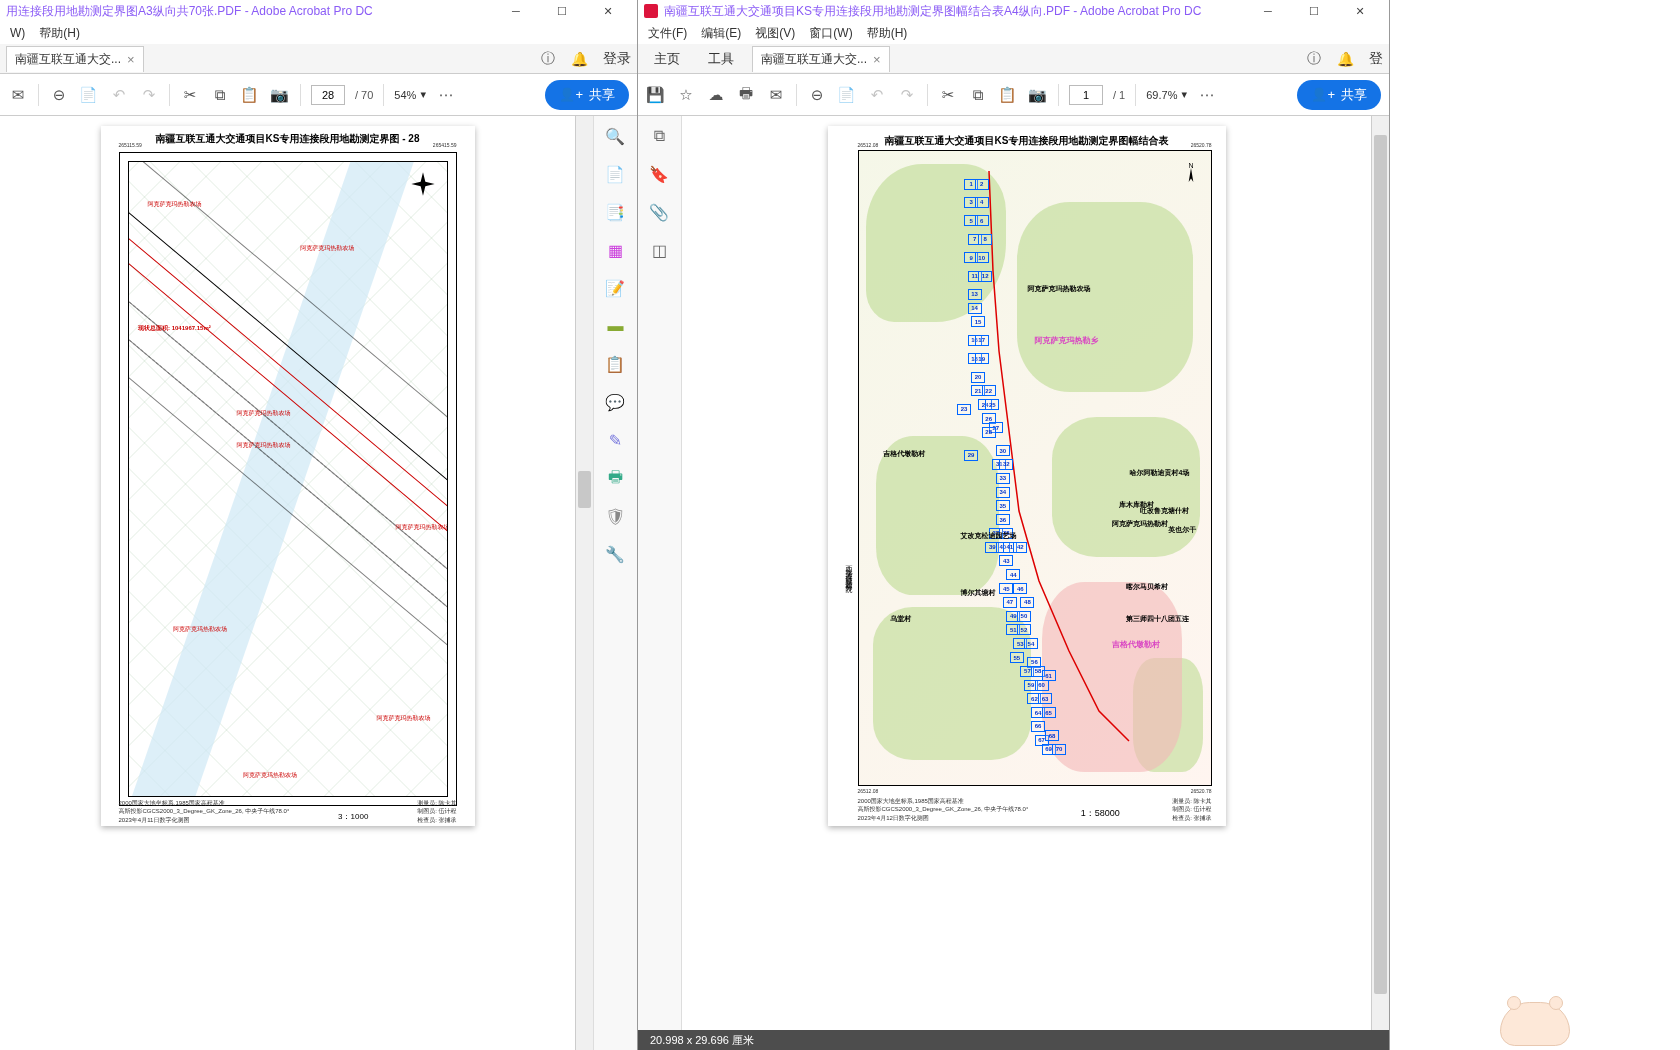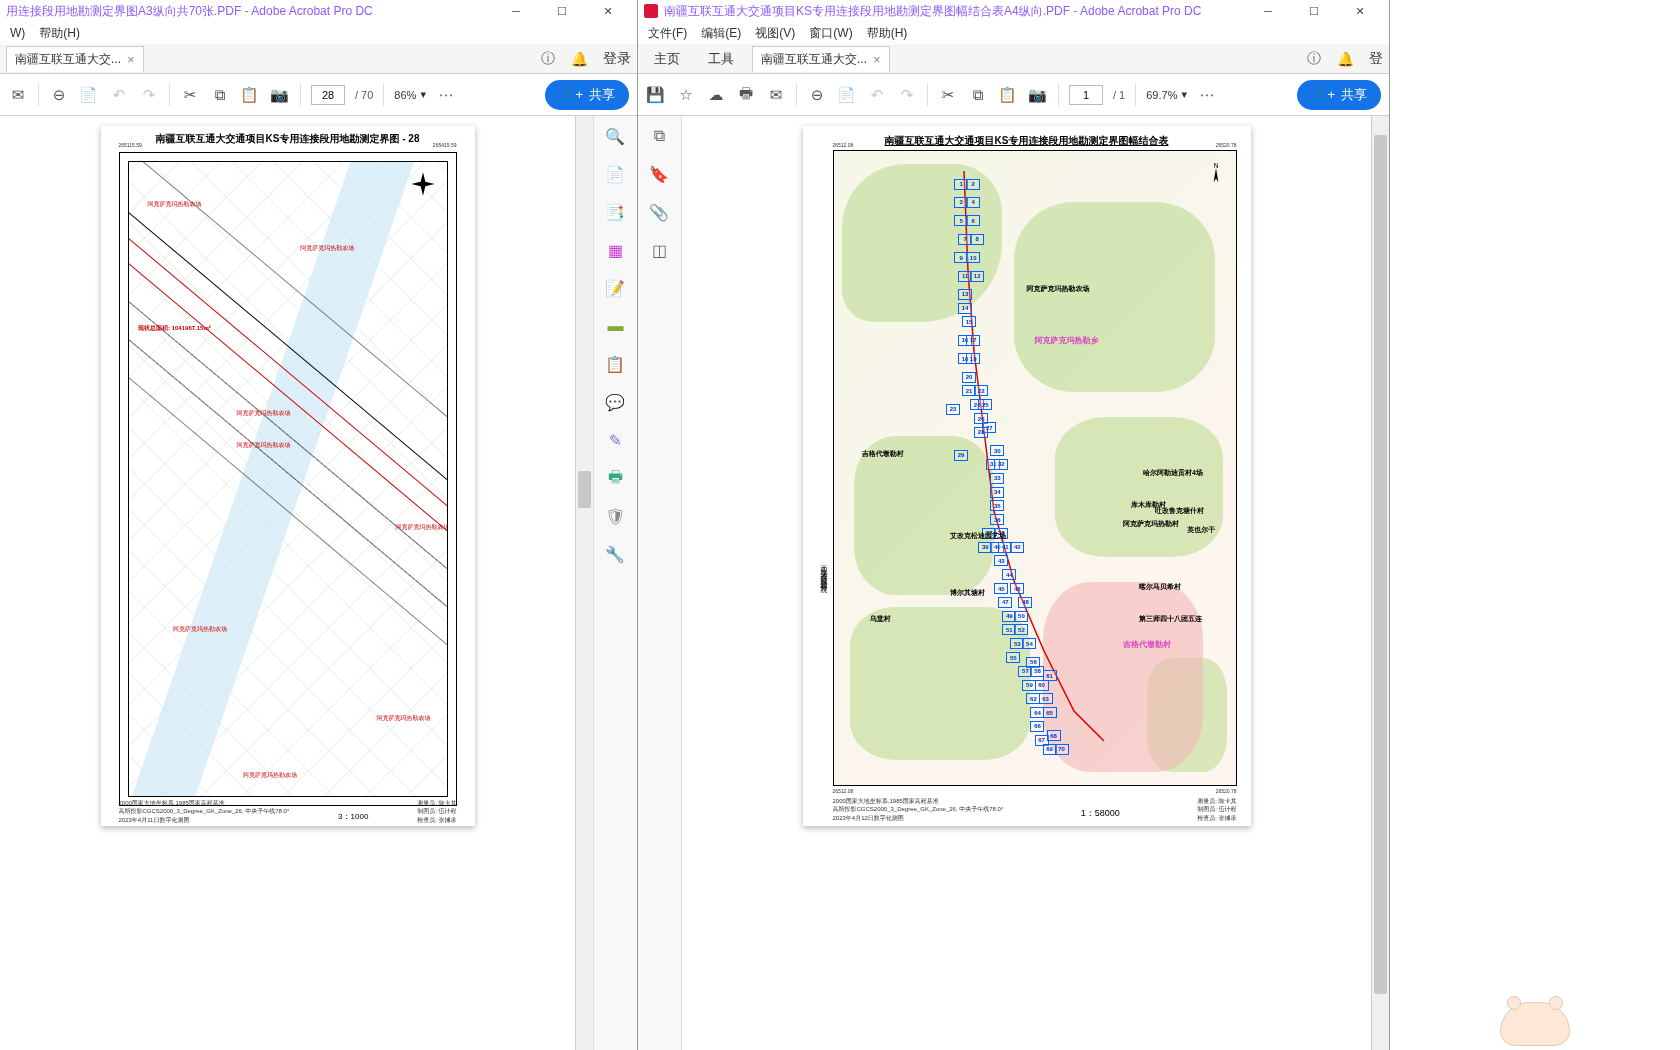--- a/index.html
+++ b/index.html
@@ -41,21 +41,21 @@
 .map-title { text-align:center; font-size:10px; font-weight:bold; padding:6px 0; }
 .map-frame { position:absolute; left:18px; right:18px; top:26px; bottom:20px; border:1.5px solid #000; }
 .map-inner { position:absolute; left:8px; right:8px; top:8px; bottom:8px; border:.5px solid #000; overflow:hidden; background:#fff; }
 .diagline { position:absolute; width:180%; height:1px; transform-origin:0 0; left:-30px; }
 .river { position:absolute; left:36%; top:-5%; width:19%; height:110%; background:#cfe8f5; transform:rotate(19deg); opacity:.7; }
 .crosshatch { position:absolute; inset:0; background-image:repeating-linear-gradient(45deg,transparent 0,transparent 28px,#2b7a2b11 28px,#2b7a2b11 29px),repeating-linear-gradient(-45deg,transparent 0,transparent 28px,#2b7a2b11 28px,#2b7a2b11 29px); }
 .redtxt { position:absolute; font-size:6px; color:#c00; white-space:nowrap; }
 .compass { position:absolute; right:10px; top:8px; width:28px; height:28px; }
 .scale-txt { font-size:8px; text-align:center; padding:2px 0; }
 
-.right .page { width:448px; height:700px;text-decoration:underline; }
+.right .page { width:398px; height:700px; }
 .idx-title { text-align:center; font-size:10px; font-weight:bold; padding:8px 0 4px; }
 .idx-frame { position:absolute; left:30px; right:14px; top:24px; bottom:40px; border:1.5px solid #000; overflow:hidden; background:linear-gradient(135deg,#f5f7e8 0%,#fff5f0 100%); }
 .land-green { position:absolute; background:#b8d98a; opacity:.55; }
 .land-pink { position:absolute; background:#f4b8b8; opacity:.6; }
 .sheet-box { position:absolute; width:14px; height:11px; border:1px solid #0066ff; font-size:6px; color:#0033cc; font-weight:bold; display:flex; align-items:center; justify-content:center; background:rgba(255,255,255,.2); }
 .place { position:absolute; font-size:7px; color:#000; font-weight:bold; white-space:nowrap; }
 .place.pink { color:#d946c3; font-size:8px; }
 .vtext { position:absolute; left:16px; top:62%; font-size:7px; color:#000; writing-mode:vertical-rl; letter-spacing:2px; }
 .coord { position:absolute; font-size:5px; color:#333; }
 .footer-line { font-size:6px; color:#333; line-height:1.4; }
@@ -101,21 +101,21 @@
     <div class="tool-icon disabled">↷</div>
     <div class="sep"></div>
     <div class="tool-icon">✂</div>
     <div class="tool-icon">⧉</div>
     <div class="tool-icon">📋</div>
     <div class="tool-icon">📷</div>
     <div class="sep"></div>
     <input class="page-input" value="28" style="">
     <span class="page-total">/ 70</span>
     <div class="sep"></div>
-    <div class="zoom-sel"><span>86%</span> ▾</div>
+    <div class="zoom-sel"><span>54%</span> ▾</div>
     <div class="tool-icon">⋯</div>
     <div class="share-btn">👤+ <span>共享</span></div>
   </div>
   <div class="content">
     <div class="doc-pane">
       <div class="page">
         <div class="map-title">南疆互联互通大交通项目KS专用连接段用地勘测定界图 - 28</div>
         <div class="coord" style="left:18px;top:16px">265115.59</div>
         <div class="coord" style="right:18px;top:16px">265415.59</div>
         <div class="map-frame">
@@ -367,20 +367,23 @@
             <div class="footer-line">测量员: 陈卡其</div>
             <div class="footer-line">制图员: 伍计程</div>
             <div class="footer-line">检查员: 张捕承</div>
           </div>
         </div>
       </div>
     </div>
     <div class="scrollbar-v">
       <div class="scroll-thumb" style="top:2%;height:92%"></div>
     </div>
+    <div class="status-right">
+      <span>20.998 x 29.696 厘米</span>
+    </div>
   </div>
 </div>
 
 <div class="mascot">
   <div class="mascot-body">
     <div class="mascot-ear" style="left:6px"></div>
     <div class="mascot-ear" style="right:6px"></div>
   </div>
 </div>
 

